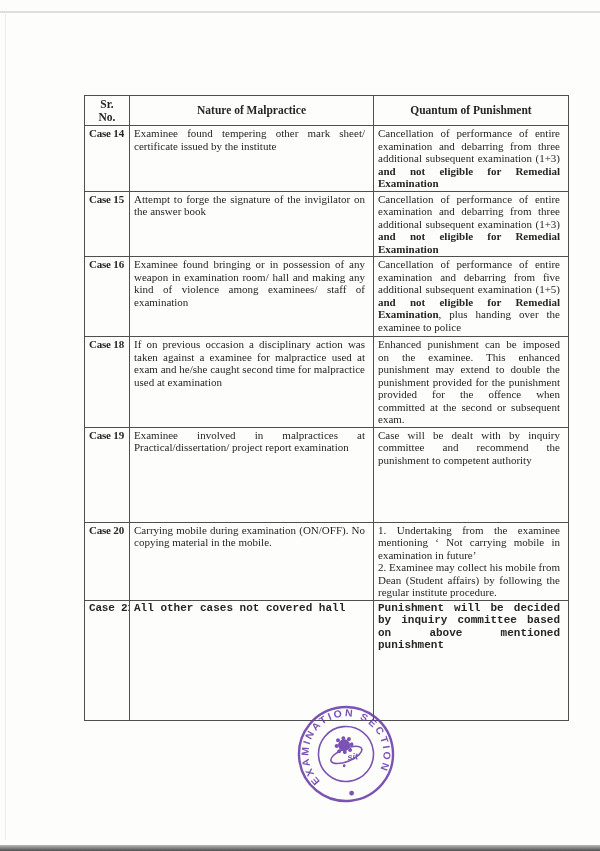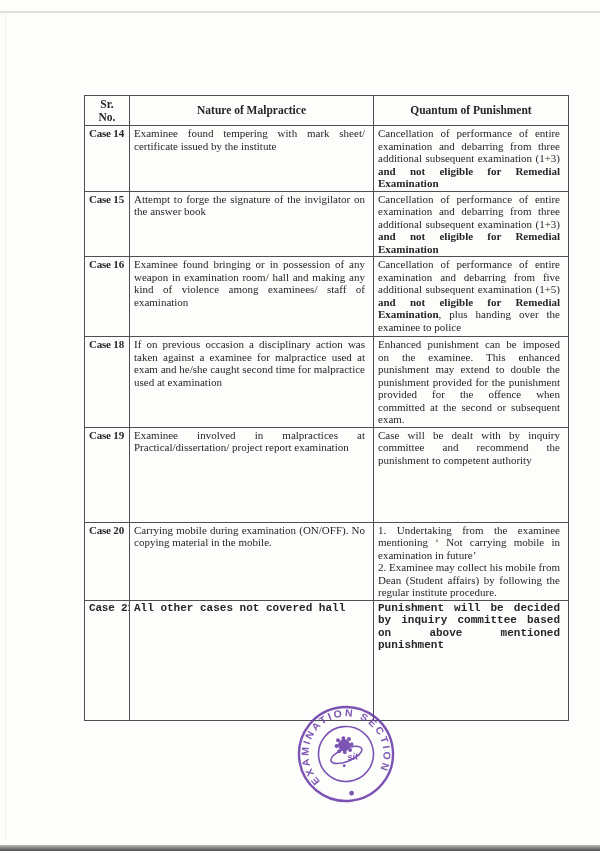--- a/index.html
+++ b/index.html
@@ -60,21 +60,21 @@
     <tr>
       <th>Sr.
 No.</th>
       <th>Nature of Malpractice</th>
       <th>Quantum of Punishment</th>
     </tr>
   </thead>
   <tbody>
       <tr>
         <td class="case-cell">Case 14</td>
-        <td class="nature-cell"><span>Examinee found tempering with mark sheet/ certificate issued by the institute</span></td>
+        <td class="nature-cell"><span>Examinee found tempering other mark sheet/ certificate issued by the institute</span></td>
         <td class="punishment-cell"><span>Cancellation of performance of entire examination and debarring from three additional subsequent examination (1+3) </span><span class="b">and not eligible for Remedial Examination</span></td>
       </tr>
       <tr>
         <td class="case-cell">Case 15</td>
         <td class="nature-cell"><span>Attempt to forge the signature of the invigilator on the answer book</span></td>
         <td class="punishment-cell"><span>Cancellation of performance of entire examination and debarring from three additional subsequent examination (1+3) </span><span class="b">and not eligible for Remedial Examination</span></td>
       </tr>
       <tr>
         <td class="case-cell">Case 16</td>
         <td class="nature-cell"><span>Examinee found bringing or in possession of any weapon in examination room/ hall and making any kind of violence among examinees/ staff of examination</span></td>

